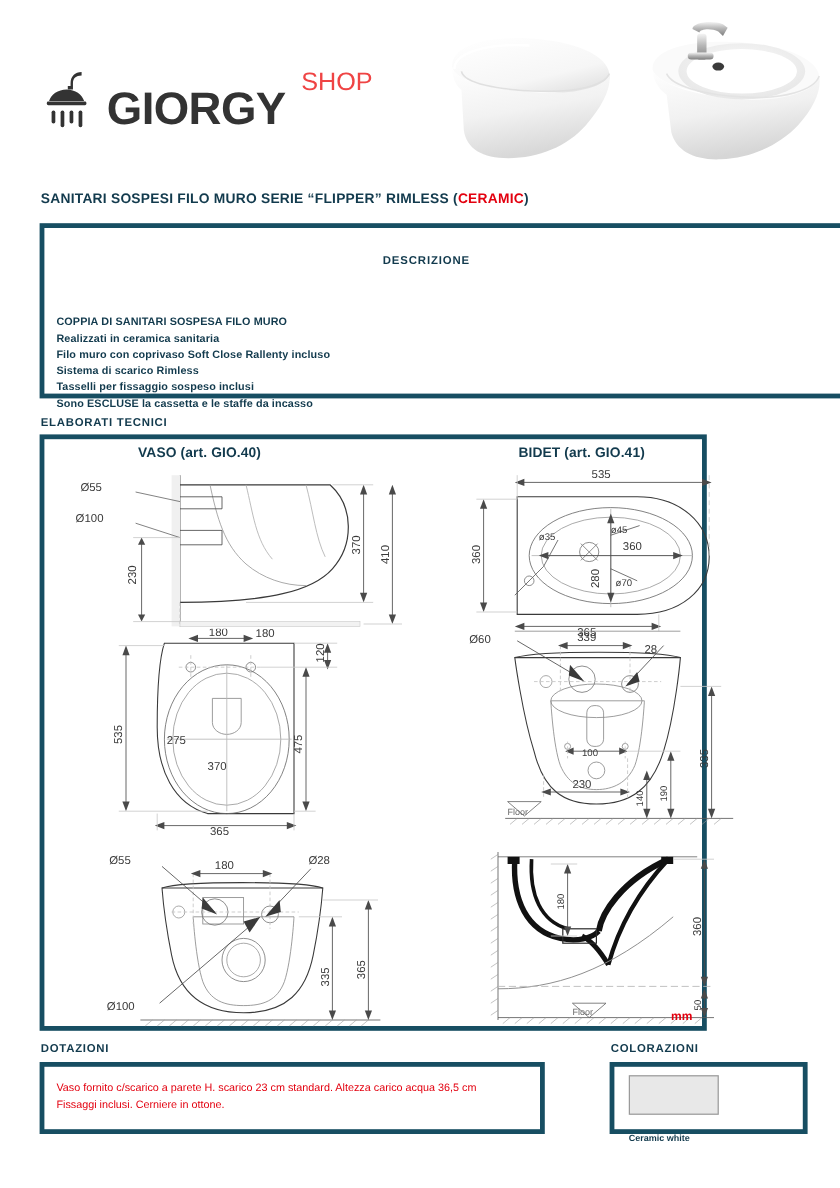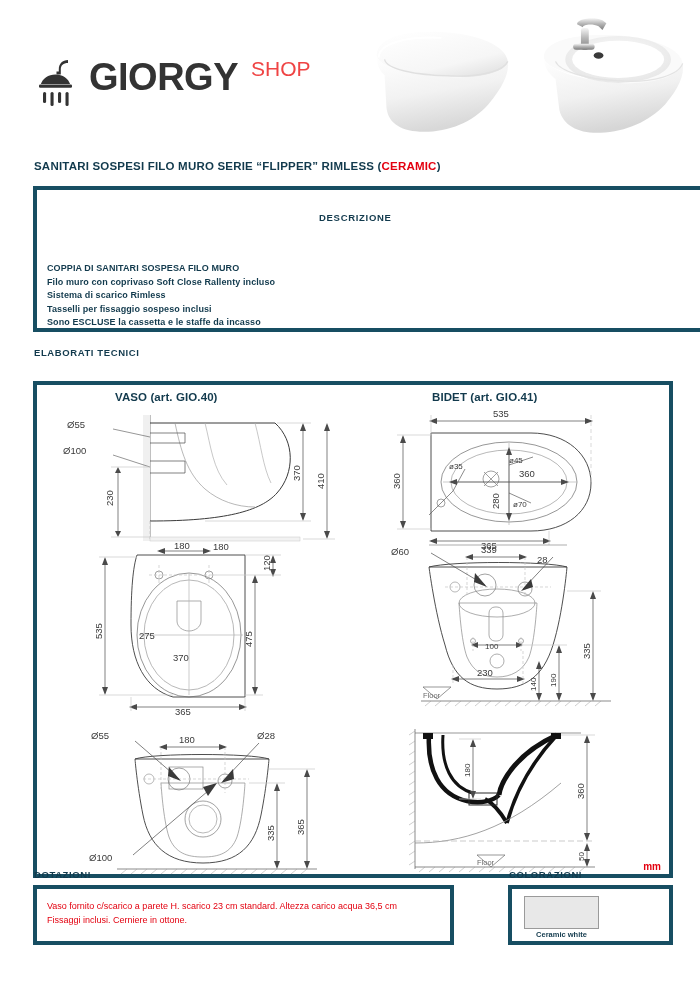--- a/index.html
+++ b/index.html
@@ -5,21 +5,21 @@
   * { margin:0; padding:0; box-sizing:border-box; }
   body {
     width:700px; height:990px; background:#ffffff;
     font-family:"Liberation Sans", sans-serif;
     color:#123a4d; position:relative; overflow:hidden;
   }
   .page { position:relative; width:700px; height:990px; }
 
   
   .header { position:absolute; left:0; top:0; width:700px; height:150px; }
-  .logo-wrap { position:absolute; left:34px; top:58px; display:flex; align-items:flex-start; gap:9px; }
+  .logo-wrap { position:absolute; left:34px; top:58px; display:flex; align-items:flex-end; gap:9px; }
   .logo-icon { width:46px; height:52px; }
   .logo-text { font-size:38px; font-weight:bold; letter-spacing:-0.5px; color:#333333; line-height:1; }
   .logo-shop { font-size:21px; font-weight:normal; color:#ef4444; line-height:1; margin-left:4px; align-self:flex-start; margin-top:0;}
 
   .photos { position:absolute; left:365px; top:8px; width:325px; height:135px; display:flex; align-items:flex-end; gap:12px; }
   .photo { position:relative; flex:1; height:130px; }
 
   
   .main-title {
     position:absolute; left:34px; top:160px;
@@ -34,35 +34,35 @@
   
   .frame { position:absolute; border:4px solid #174e62; background:#ffffff; }
 
   
   #desc-box { left:33px; top:186px; width:692px; height:146px; }
   .desc-title { position:absolute; left:282px; top:22px; font-size:9.5px; font-weight:bold; letter-spacing:0.7px; }
   .desc-lines { position:absolute; left:10px; top:40px;margin-top:32px; }
   .desc-lines div { font-size:9px; font-weight:bold; line-height:13.6px; letter-spacing:0.1px; }
 
   
-  #tech-box { left:33px; top:381px; width:640px; height:497px; }
+  #tech-box { left:33px; top:362px; width:556px; height:497px; }
   .tech-head { position:absolute; top:6px; font-size:11.5px; font-weight:bold; letter-spacing:0.1px; color:#123a4d; }
   #vaso-head { left:78px; }
   #bidet-head { left:395px; }
 
   .dwg { position:absolute; }
 
   
   #dot-box { left:33px; top:885px; width:421px; height:60px; }
   .dot-lines { position:absolute; left:10px; top:10px; }
   .dot-lines div { font-size:9px; color:#e3000f; line-height:14px; font-weight:normal; }
   #col-box { left:508px; top:885px; width:165px; height:60px; }
   .swatch-wrap { position:absolute; left:12px; top:7px; }
   .swatch { width:75px; height:33px; background:#e8e8e8; border:1px solid #9a9a9a; }
-  .swatch-label { font-size:7.5px; font-weight:bold; color:#123a4d; margin-top:1px;text-align:center; }
+  .swatch-label { font-size:7.5px; font-weight:bold; color:#123a4d; margin-top:15px; }
 
   
   text { font-family:"Liberation Sans", sans-serif; }
 </style>
 </head>
 <body>
 
 <div class="page">
 
   <div class="header">
@@ -139,20 +139,21 @@
   </div>
 
   <div class="main-title">
     <span>SANITARI SOSPESI FILO MURO SERIE “FLIPPER”  RIMLESS (</span><span class="red">CERAMIC</span><span>)</span>
   </div>
 
   <div class="frame" id="desc-box">
     <div class="desc-title">DESCRIZIONE</div>
     <div class="desc-lines">
       <div>COPPIA DI SANITARI SOSPESA FILO MURO</div>
+      <div>Realizzati in ceramica sanitaria</div>
       <div>Filo muro con coprivaso Soft Close Rallenty incluso</div>
       <div>Sistema di scarico Rimless</div>
       <div>Tasselli per fissaggio sospeso inclusi</div>
       <div>Sono ESCLUSE la cassetta e le staffe da incasso</div>
     </div>
   </div>
 
   <div class="sec-label" style="left:34px; top:347px;">ELABORATI TECNICI</div>
 
   <div class="frame" id="tech-box">

